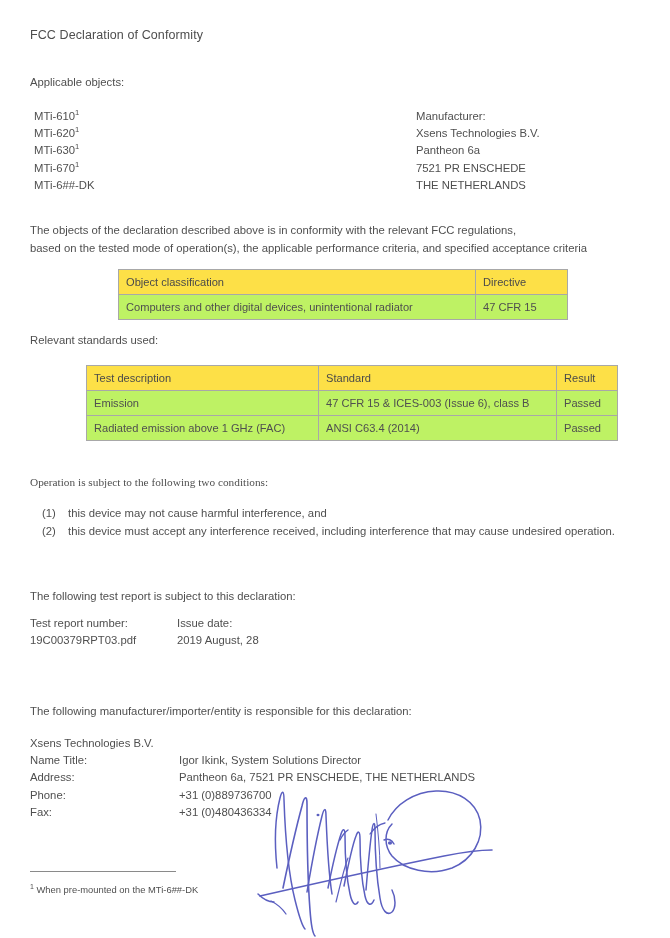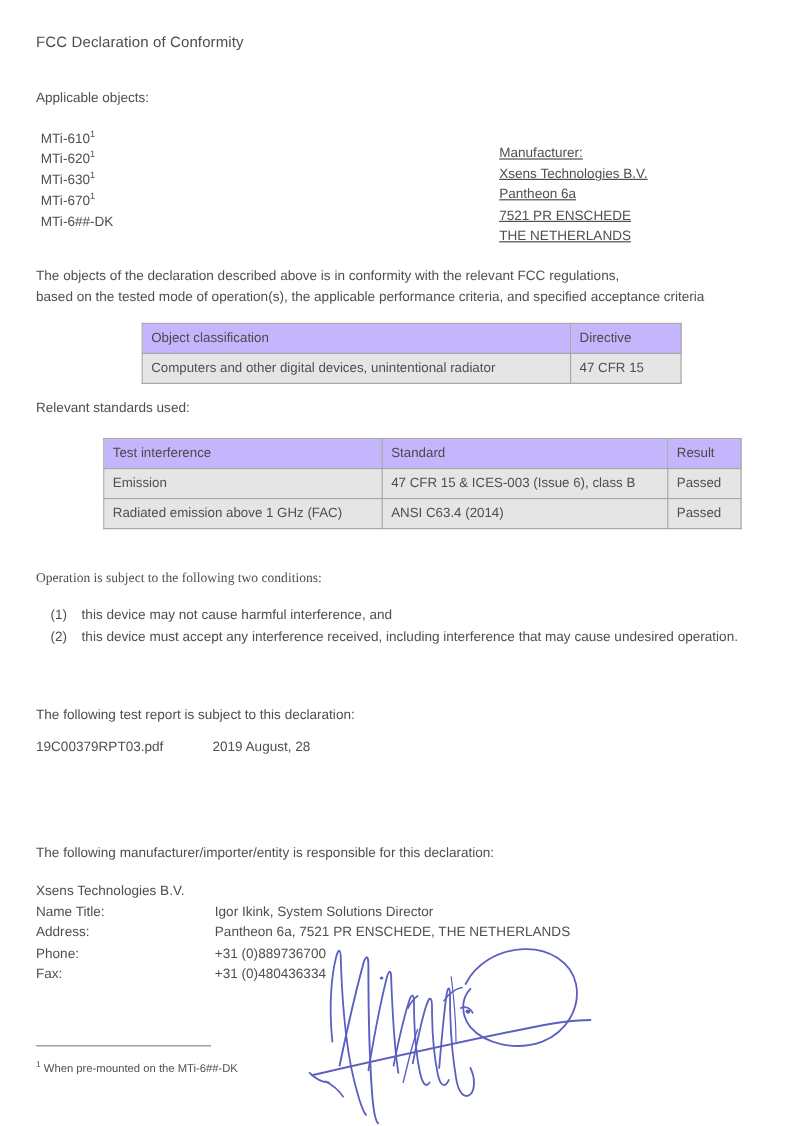--- a/index.html
+++ b/index.html
@@ -54,25 +54,24 @@
   }
   .objects-col div { white-space: pre; }
   .objects-col sup {
     font-size: 7.6px;
     vertical-align: super;
     line-height: 0;
   }
   .manu-col {
     position: absolute;
     left: 416px;
-    top: 120px;
+    top: 108px;
     font-size: 11.3px;
     line-height: 17.2px;
     color: #4f4f4f;
-    text-decoration: underline;
   }
   .manu-col div { white-space: pre; }
 
   
   #conformity {
     left: 30px;
     top: 222px;
     line-height: 17.5px;
   }
 
@@ -131,24 +130,24 @@
     color: #4f4f4f;
   }
   table.doctable td, table.doctable th {
     border: 1px solid #a8a8a8;
     padding: 3px 6px 4px 7px;
     text-align: left;
     font-weight: normal;
     vertical-align: middle;
     white-space: nowrap;
     height: 17px;
-    background: #e5e5e5;
+    background: #bef264;
   }
   table.doctable thead th {
-    background: #c4b5fd;
+    background: #fde047;
     color: #4a4a4a;
   }
 
   #table-classification { left: 118px; top: 269px; }
   #table-classification .c0 { width: 343px; }
   #table-classification .c1 { width: 78px; }
 
   #table-standards { left: 86px; top: 365px; }
   #table-standards .c0 { width: 218px; }
   #table-standards .c1 { width: 224px; }
@@ -228,21 +227,21 @@
         <td class="c1">47 CFR 15</td>
       </tr>
     </tbody>
   </table>
 
   <div class="ptext" id="standards-label">Relevant standards used:</div>
 
   <table class="doctable" id="table-standards">
     <thead>
       <tr>
-        <th class="c0">Test interference</th>
+        <th class="c0">Test description</th>
         <th class="c1">Standard</th>
         <th class="c2">Result</th>
       </tr>
     </thead>
     <tbody>
       <tr>
         <td class="c0">Emission</td>
         <td class="c1">47 CFR 15 &amp; ICES-003 (Issue 6), class B</td>
         <td class="c2">Passed</td>
       </tr>
@@ -263,20 +262,24 @@
     </div>
     <div class="cond-row">
       <span class="cond-num">(2)</span>
       <span class="cond-txt">this device must accept any interference received, including interference that may cause undesired operation.</span>
     </div>
   </div>
 
   <div class="ptext" id="report-intro">The following test report is subject to this declaration:</div>
 
   <div class="kv-block" id="report-kv">
+    <div class="kv-row">
+      <span class="kv-k">Test report number:</span>
+      <span class="kv-v">Issue date:</span>
+    </div>
     <div class="kv-row">
       <span class="kv-k">19C00379RPT03.pdf</span>
       <span class="kv-v">2019 August, 28</span>
     </div>
   </div>
 
   <div class="ptext" id="entity-intro">The following manufacturer/importer/entity is responsible for this declaration:</div>
 
   <div class="kv-block" id="entity-kv">
     <div class="kv-row">

